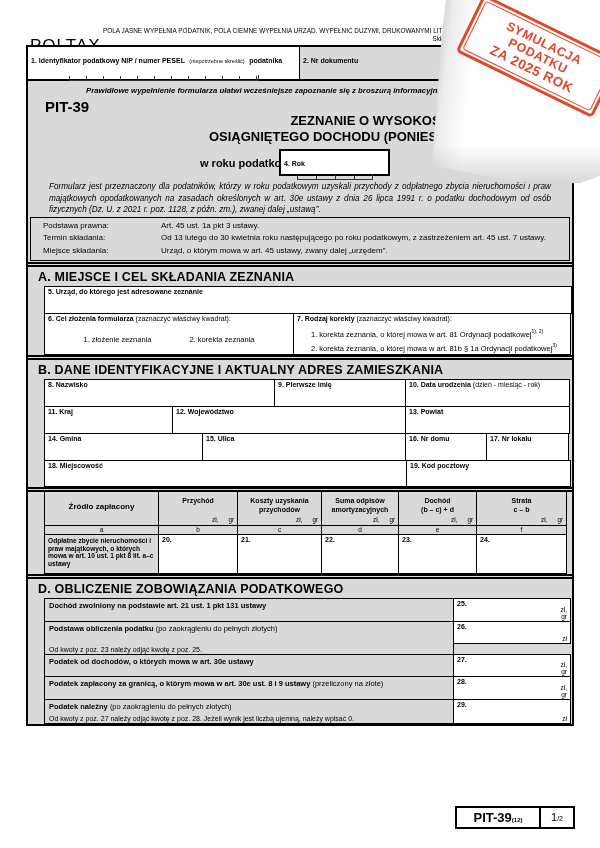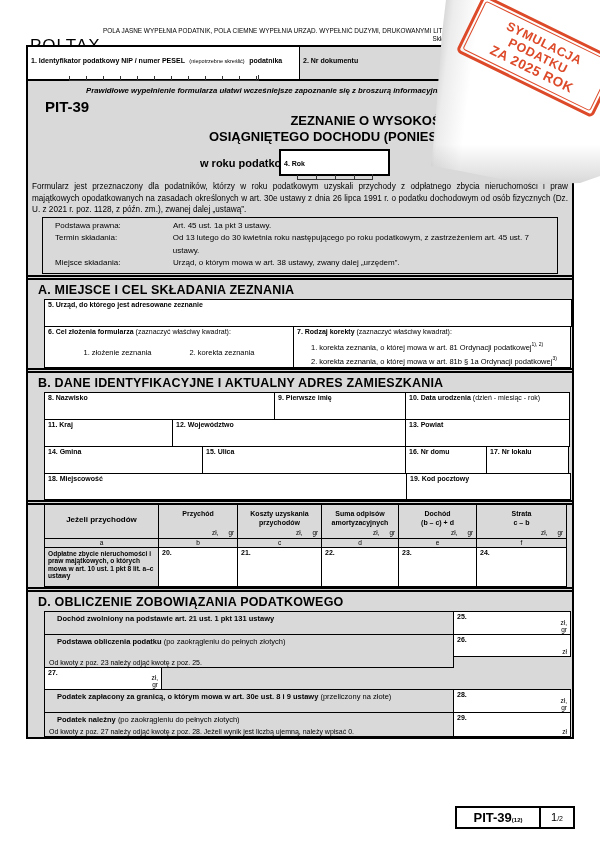--- a/index.html
+++ b/index.html
@@ -27,23 +27,23 @@
   .band{position:relative;height:97px;}
   .notice{position:absolute;left:58px;top:5px;width:392px;font-size:7.8px;font-style:italic;font-weight:bold;
           text-align:center;white-space:nowrap;overflow:hidden;}
   .formcode{position:absolute;left:17px;top:17px;font-size:15px;font-weight:bold;}
   .t1{position:absolute;left:94px;top:32px;width:500px;font-size:13px;font-weight:bold;text-align:center;white-space:nowrap;}
   .t2{position:absolute;left:94px;top:48px;width:500px;font-size:13px;font-weight:bold;text-align:center;white-space:nowrap;}
   .yearprefix{position:absolute;left:172px;top:76px;font-size:11px;font-weight:bold;}
   .rokbox{position:absolute;left:251px;top:68px;width:111px;height:27px;background:#fff;border:2px solid #000;padding:1px 3px;}
   .comb4{width:76px;margin:4px auto 0;background-image:repeating-linear-gradient(to right,#333 0 1px,transparent 1px 19px);}
   
-  .desc{height:38px;padding:3px 4px 0;font-size:8.2px;line-height:11.6px;text-align:justify;}
-  
-  .legal{border:1px solid #000;margin:1px 14px;padding:2px 0 3px 12px;}
+  .desc{height:38px;padding:3px 21px 0;font-size:8.2px;line-height:11.6px;text-align:justify;font-style:italic;}
+  
+  .legal{border:1px solid #000;margin:1px 2px;padding:2px 0 3px 12px;}
   .lrow{display:flex;font-size:8px;line-height:12.4px;}
   .lrow .ll{width:118px;}
   
   .div2{height:5px;border-top:2px solid #000;border-bottom:2px solid #000;}
   .sechdr{font-size:12.5px;font-weight:bold;padding:3px 0 3px 10px;letter-spacing:.2px;}
   
   .frow{display:flex;margin-left:17px;}
   .c{border:1px solid #000;margin-left:-1px;margin-top:-1px;background:#fff;position:relative;
      padding:1px 3px;font-size:7px;font-weight:bold;}
   
@@ -53,21 +53,21 @@
   .kopts{margin:4px 0 0 14px;font-size:7.5px;font-weight:normal;line-height:11.5px;}
   sup{font-size:5px;}
   
   .ch{background:#d9d9d9;text-align:center;font-weight:bold;font-size:7px;line-height:9px;padding-top:4px;}
   .chu{position:absolute;right:3px;bottom:1px;font-size:6.3px;font-weight:normal;}
   .chu b{font-weight:normal;margin-right:10px;}
   .cl{background:#d9d9d9;text-align:center;font-size:6.5px;font-weight:normal;height:10px;line-height:8px;padding:0;}
   .cd{height:40px;}
   .cdl{background:#d9d9d9;font-size:6.6px;line-height:7.6px;padding:2px 3px;}
   
-  .dl{width:410px;background:#d9d9d9;font-size:7.5px;padding:2px 12px;}
+  .dl{width:410px;background:#d9d9d9;font-size:7.5px;padding:2px 4px;}
   .dl .note{position:absolute;left:4px;bottom:1px;font-weight:normal;font-size:7px;}
   .dv{width:118px;}
   .unit{position:absolute;right:3px;bottom:1px;font-size:6.5px;font-weight:normal;text-align:right;line-height:7px;}
   
   .footer{position:absolute;left:455px;top:806px;width:120px;height:23px;display:flex;border:2px solid #000;background:#fff;box-sizing:border-box;}
   .fc1{flex:1;text-align:center;font-size:13px;font-weight:bold;line-height:19px;}
   .fc1 .ver{font-size:6px;font-weight:bold;}
   .fc2{width:32px;border-left:2px solid #000;text-align:center;font-size:11px;line-height:19px;}
   .fc2 .half{font-size:7px;}
   
@@ -127,21 +127,21 @@
       <div class="lrow">
         <span class="ll">Podstawa prawna:</span>
         <span>Art. 45 ust. 1a pkt 3 ustawy.</span>
       </div>
       <div class="lrow">
         <span class="ll">Termin składania:</span>
         <span>Od 13 lutego do 30 kwietnia roku następującego po roku podatkowym, z zastrzeżeniem art. 45 ust. 7 ustawy.</span>
       </div>
       <div class="lrow">
         <span class="ll">Miejsce składania:</span>
-        <span>Urząd, o którym mowa w art. 38 ustawy, zwany dalej „urzędem”.</span>
+        <span>Urząd, o którym mowa w art. 45 ustawy, zwany dalej „urzędem”.</span>
       </div>
     </div>
 
     <div class="div2"></div>
 
     <div class="sechdr">A. MIEJSCE I CEL SKŁADANIA ZEZNANIA</div>
     <div class="frow">
       <div class="c a5" style="width:528px;">
         <span>5. Urząd, do którego jest adresowane zeznanie</span>
       </div>
@@ -187,21 +187,21 @@
       <div class="c" style="width:83px;height:28px;"><span>17. Nr lokalu</span></div>
     </div>
     <div class="frow">
       <div class="c" style="width:363px;height:27px;"><span>18. Miejscowość</span></div>
       <div class="c" style="width:165px;height:27px;"><span>19. Kod pocztowy</span></div>
     </div>
 
     <div class="div2"></div>
 
     <div class="frow">
-      <div class="c ch" style="width:115px;height:35px;font-size:8px;padding-top:10px;"><span>Jeżeli przychodów</span></div>
+      <div class="c ch" style="width:115px;height:35px;font-size:8px;padding-top:10px;"><span>Źródło zapłacony</span></div>
       <div class="c ch" style="width:80px;height:35px;">
         <span>Przychód</span>
         <span class="chu"><b>zł,</b><span>gr</span></span>
       </div>
       <div class="c ch" style="width:85px;height:35px;">
         <span>Koszty uzyskania</span><br><span>przychodów</span>
         <span class="chu"><b>zł,</b><span>gr</span></span>
       </div>
       <div class="c ch" style="width:78px;height:35px;">
         <span>Suma odpisów</span><br><span>amortyzacyjnych</span>
@@ -249,20 +249,23 @@
       <div class="c dl" style="height:34px;">
         <span>Podstawa obliczenia podatku</span> <span class="sub">(po zaokrągleniu do pełnych złotych)</span>
         <div class="note">Od kwoty z poz. 23 należy odjąć kwotę z poz. 25.</div>
       </div>
       <div class="c dv" style="height:23px;">
         <span>26.</span>
         <span class="unit"><span>zł</span></span>
       </div>
     </div>
     <div class="frow">
+      <div class="c dl" style="height:23px;">
+        <span>Podatek od dochodów, o których mowa w art. 30e ustawy</span>
+      </div>
       <div class="c dv" style="height:23px;">
         <span>27.</span>
         <span class="unit"><span>zł,</span><br><span>gr</span></span>
       </div>
     </div>
     <div class="frow">
       <div class="c dl" style="height:24px;">
         <span>Podatek zapłacony za granicą, o którym mowa w art. 30e ust. 8 i 9 ustawy</span> <span class="sub">(przeliczony na złote)</span>
       </div>
       <div class="c dv" style="height:24px;">

